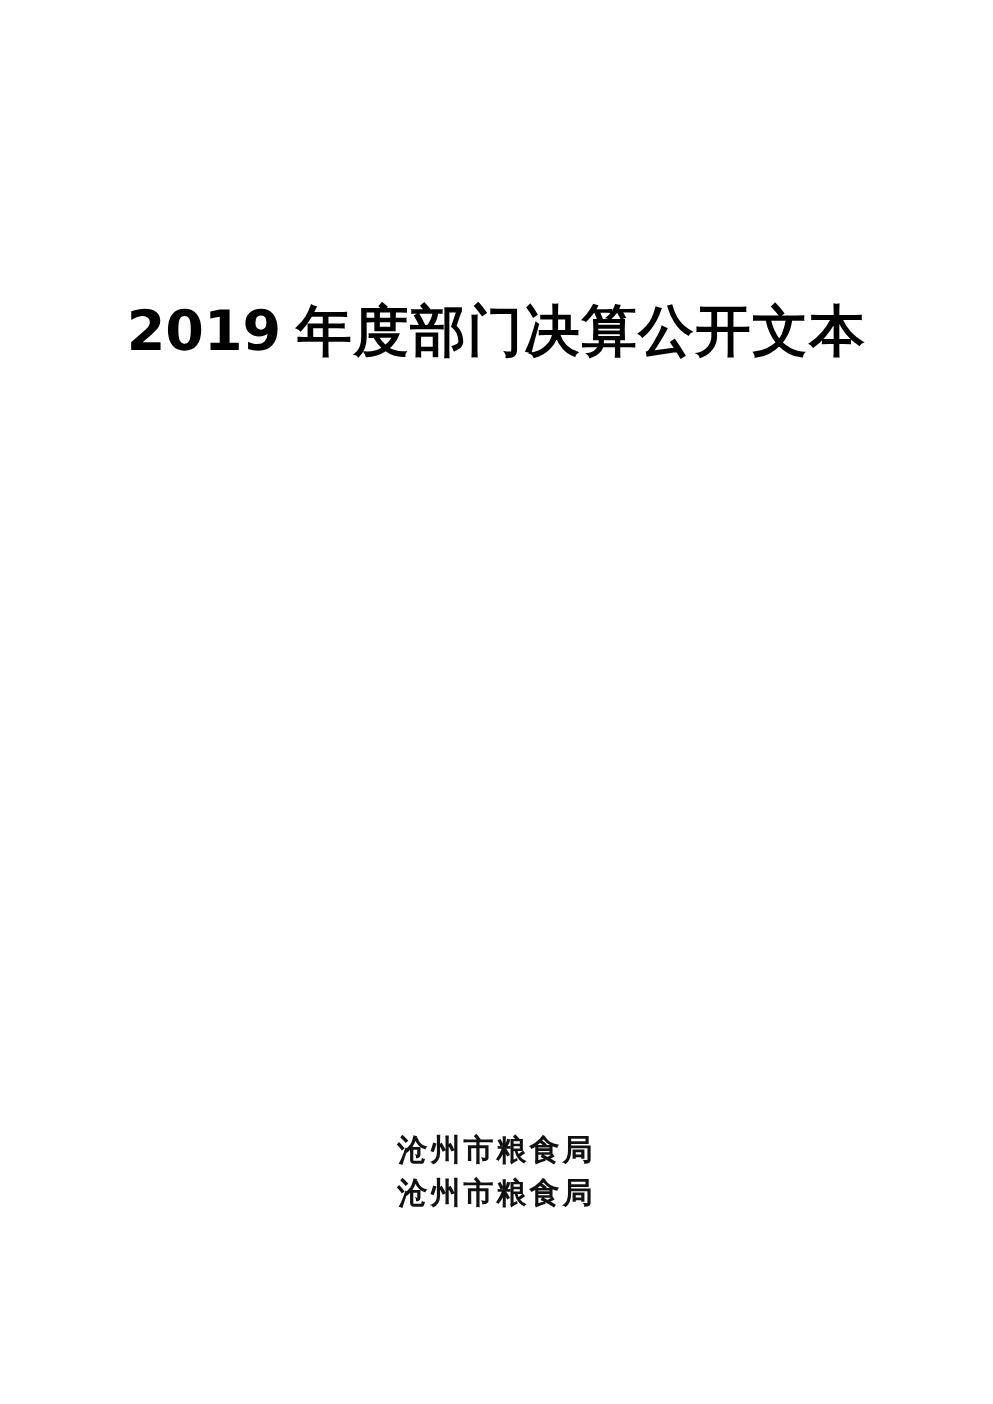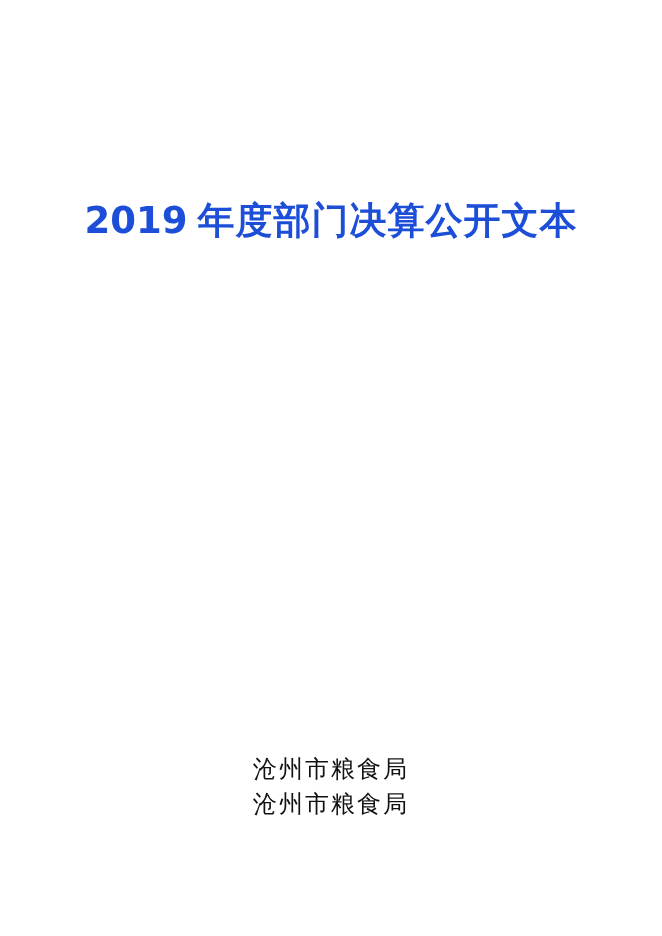--- a/index.html
+++ b/index.html
@@ -19,41 +19,42 @@
   }
   .doc-title {
     position: absolute;
     top: 196px;
     left: 0;
     width: 662px;
     text-align: center;
     font-family: "DejaVu Sans", sans-serif;
     font-size: 37px;
     font-weight: bold;
-    color: #1d4ed8;
+    color: #000000;
     letter-spacing: 1px;
     white-space: nowrap;
   }
   .doc-title .year {
     letter-spacing: 0px;
     margin-right: 10px;
   }
   .footer-block {
     position: absolute;
     top: 752px;
     left: 0;
     width: 662px;
     text-align: center;
   }
   .footer-line {
     font-family: "DejaVu Serif", serif;
-    font-size: 24px;
+    font-size: 20px;
     color: #111111;
     line-height: 1.45;
     letter-spacing: 2px;
+    font-weight: bold;
   }
 </style>
 </head>
 <body>
 
 <div class="page">
 
   <div class="doc-title">
     <span class="year">2019</span><span>年度部门决算公开文本</span>
   </div>

